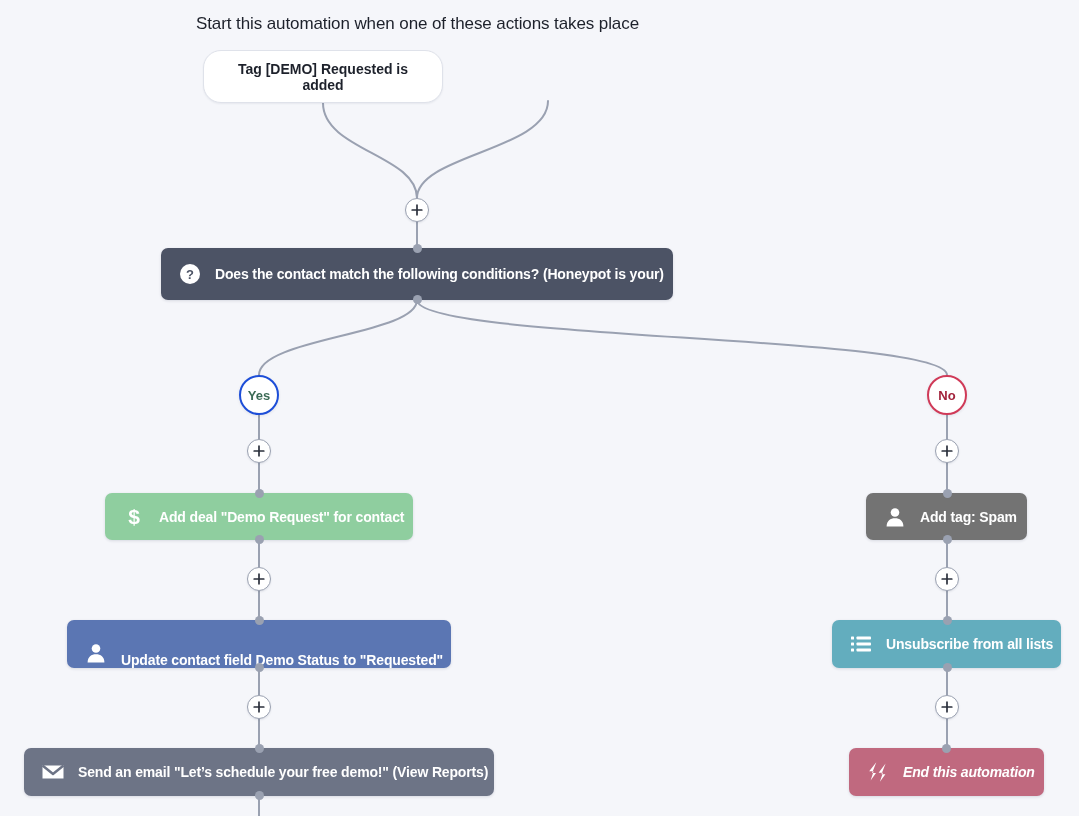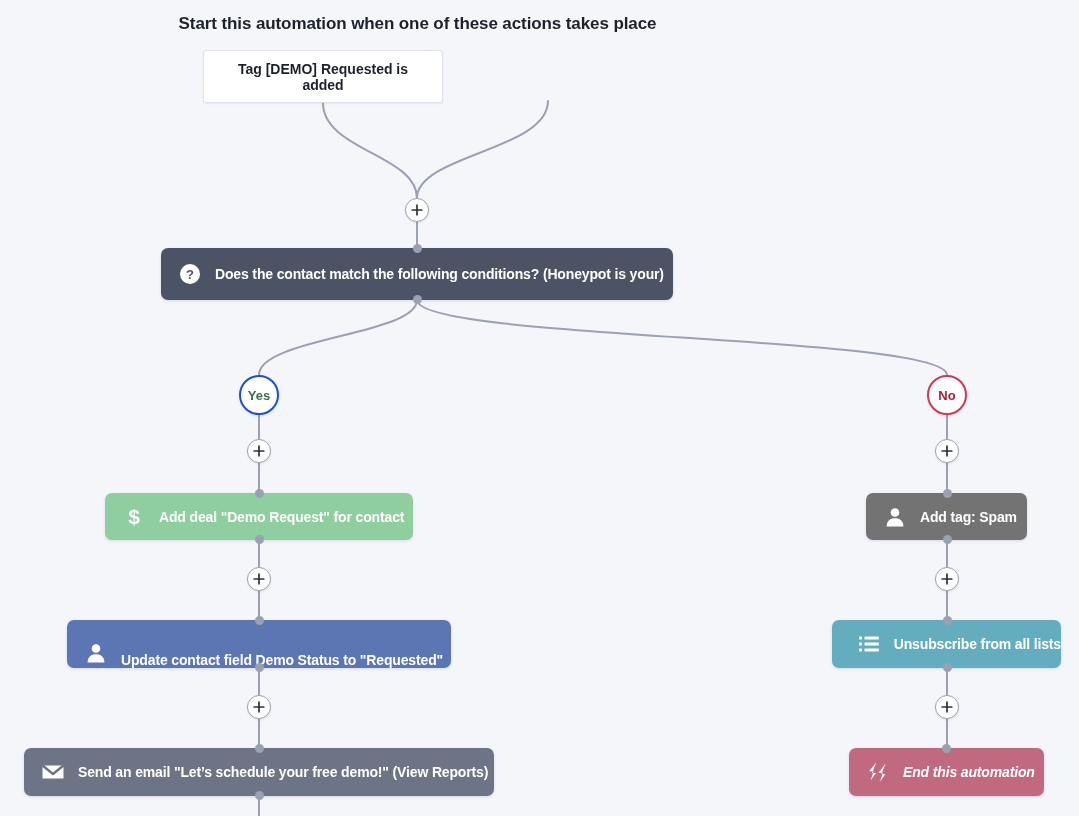--- a/index.html
+++ b/index.html
@@ -30,30 +30,30 @@
   }
 
   
   .headline {
     position: absolute;
     left: 0;
     top: 14px;
     width: 835px;
     text-align: center;
     font-size: 17px;
-    font-weight: bold;
+    font-weight: normal;
     color: #1d212b;
     letter-spacing: -0.1px;
   }
 
   
   .trigger {
     position: absolute;
     box-sizing: border-box;
-    border-radius: 3px;
+    border-radius: 18px;
     display: flex;
     align-items: center;
     justify-content: center;
     font-size: 14px;
     font-weight: bold;
     color: #1d212b;
     text-align: center;
     padding: 0 30px;
   }
   .trigger.solid {
@@ -282,21 +282,21 @@
     <span class="node-icon">
       <svg width="24" height="24" viewBox="0 0 24 24" fill="#ffffff">
         <circle cx="12" cy="7.5" r="4.3"></circle>
         <path d="M3.6 21.5 C3.6 15.8 7.4 13.2 12 13.2 C16.6 13.2 20.4 15.8 20.4 21.5 Z"></path>
       </svg>
     </span>
     <span class="node-label">Add tag: Spam</span>
     <div class="anchor" style="left:77px; top:42px;"></div>
   </div>
 
-  <div class="node unsub" style="left:832px; top:620px; width:229px; height:48px;justify-content:flex-end;">
+  <div class="node unsub" style="left:832px; top:620px; width:229px; height:48px;">
     <div class="anchor" style="left:111px; top:-4px;"></div>
     <span class="node-icon">
       <svg width="24" height="24" viewBox="0 0 24 24" fill="#ffffff">
         <rect x="2" y="4.5" width="3" height="3" rx="0.6"></rect>
         <rect x="7.5" y="4.5" width="14.5" height="3" rx="0.8"></rect>
         <rect x="2" y="10.5" width="3" height="3" rx="0.6"></rect>
         <rect x="7.5" y="10.5" width="14.5" height="3" rx="0.8"></rect>
         <rect x="2" y="16.5" width="3" height="3" rx="0.6"></rect>
         <rect x="7.5" y="16.5" width="14.5" height="3" rx="0.8"></rect>
       </svg>

